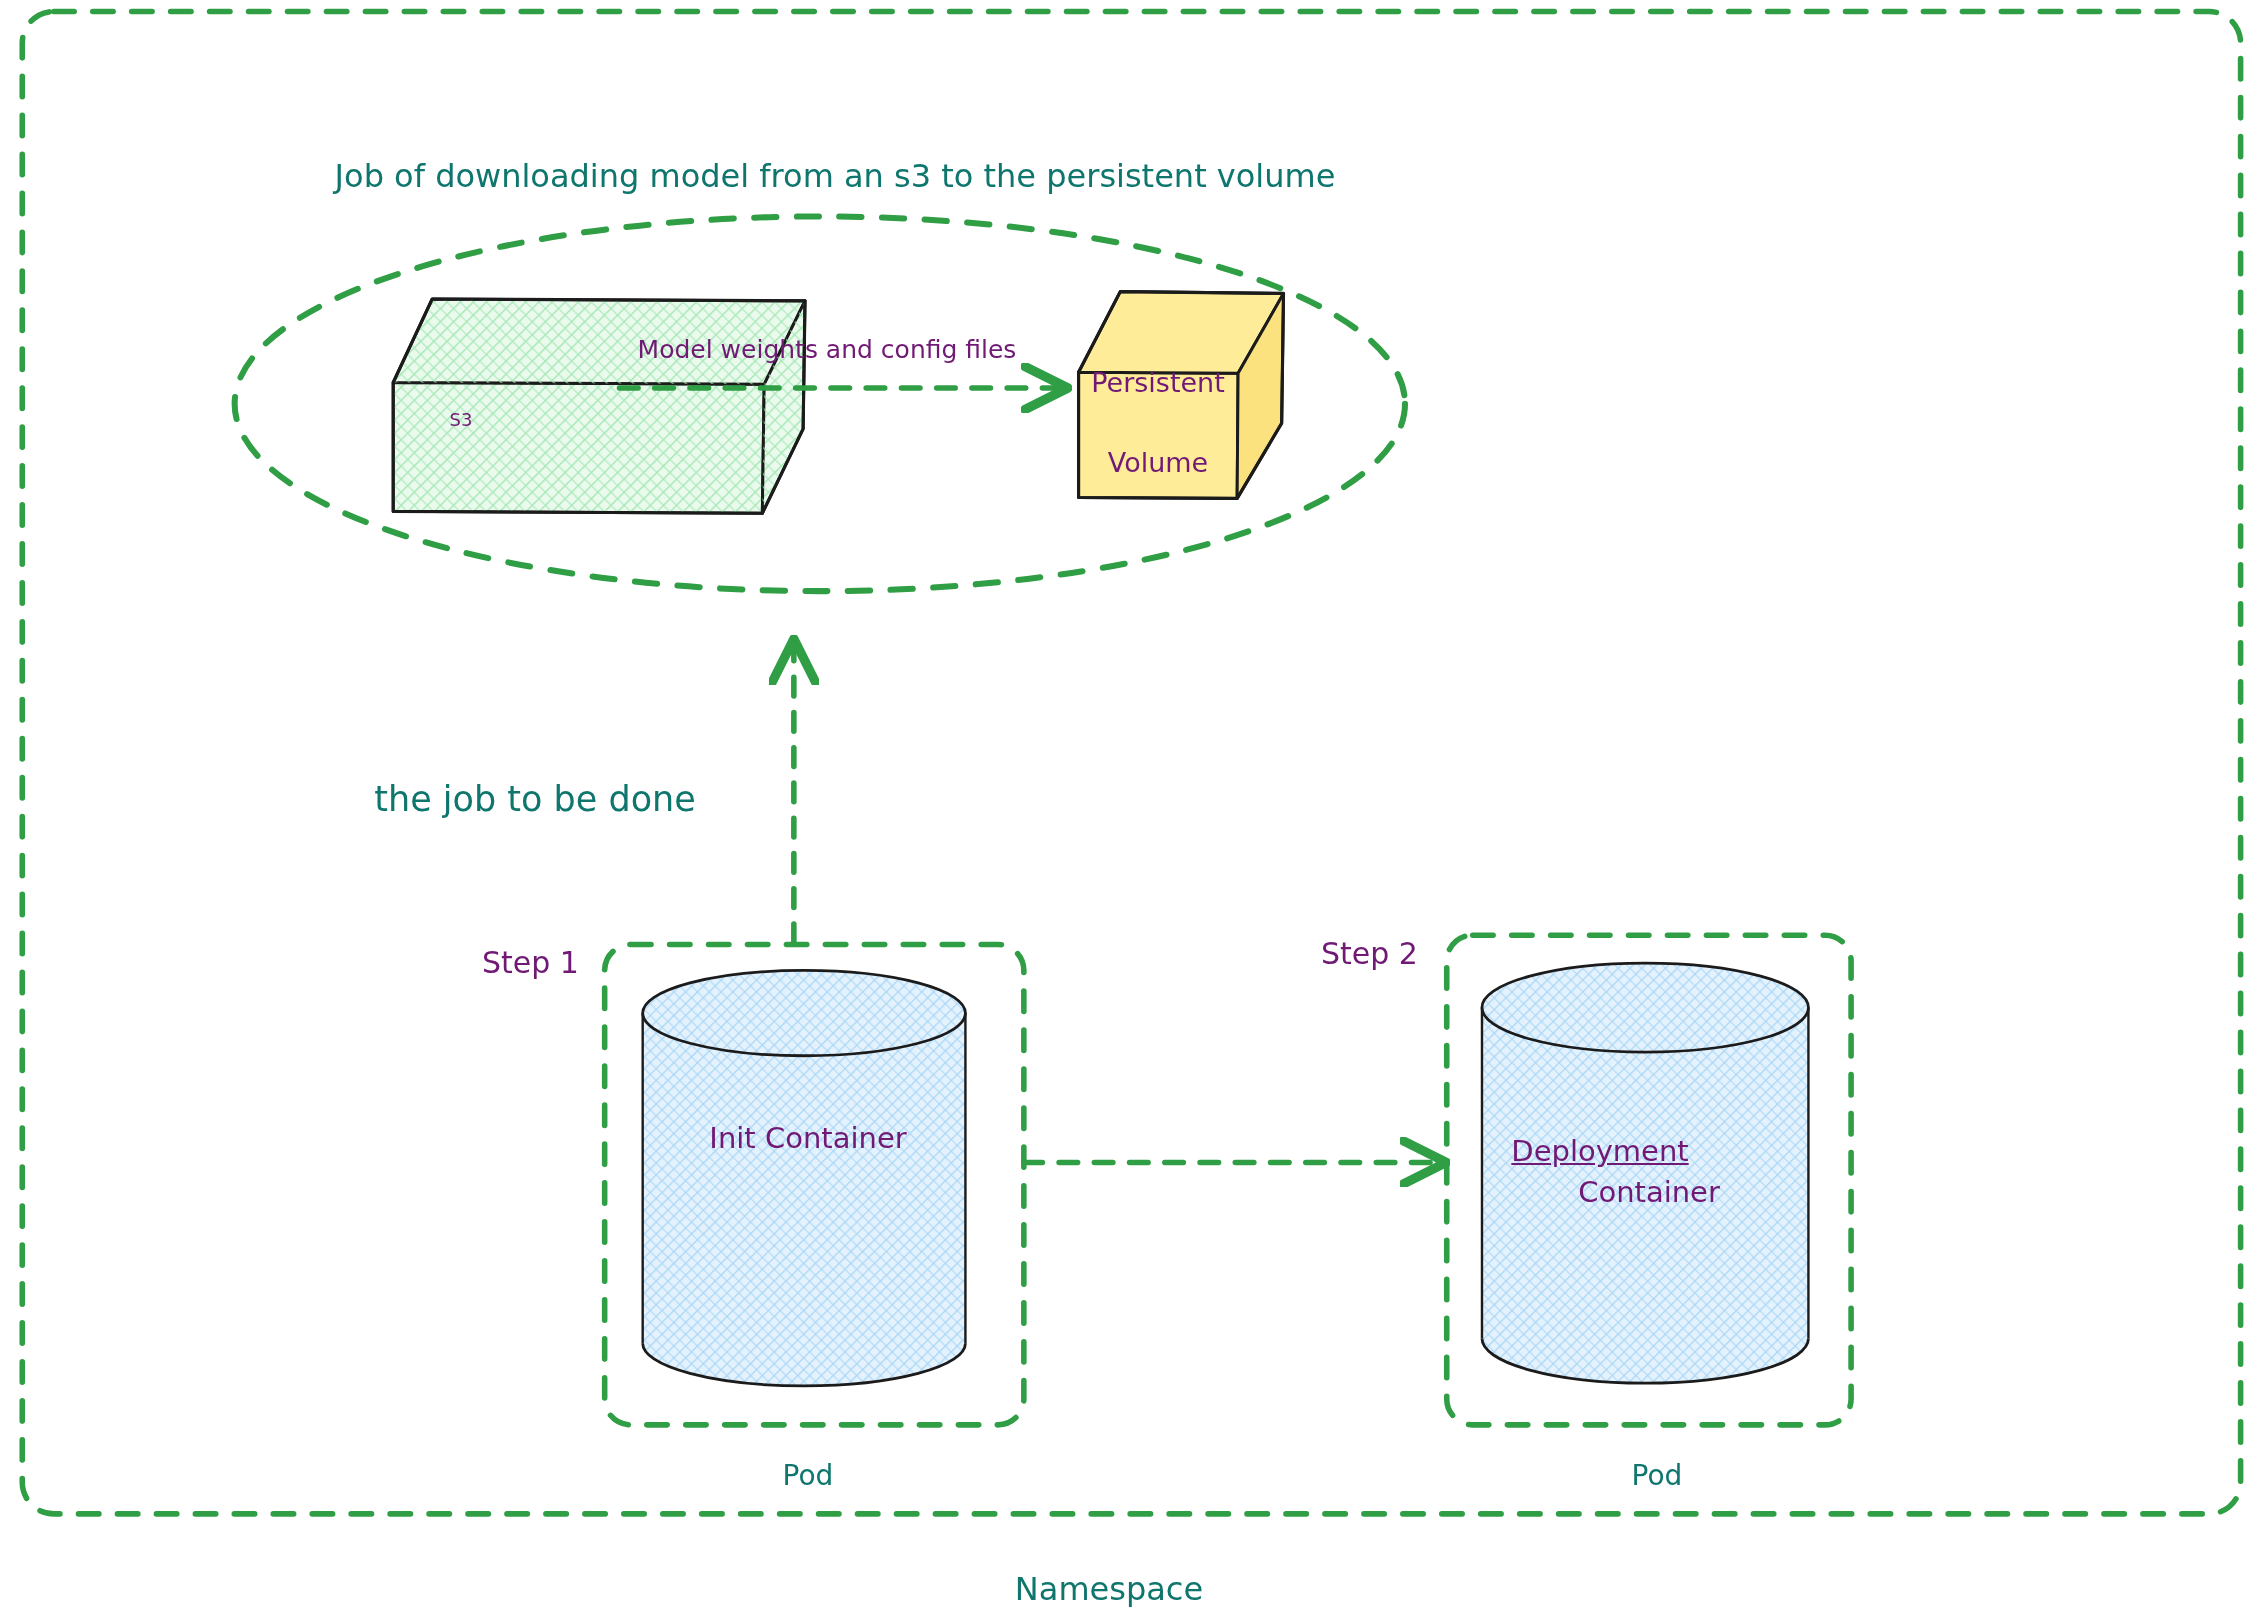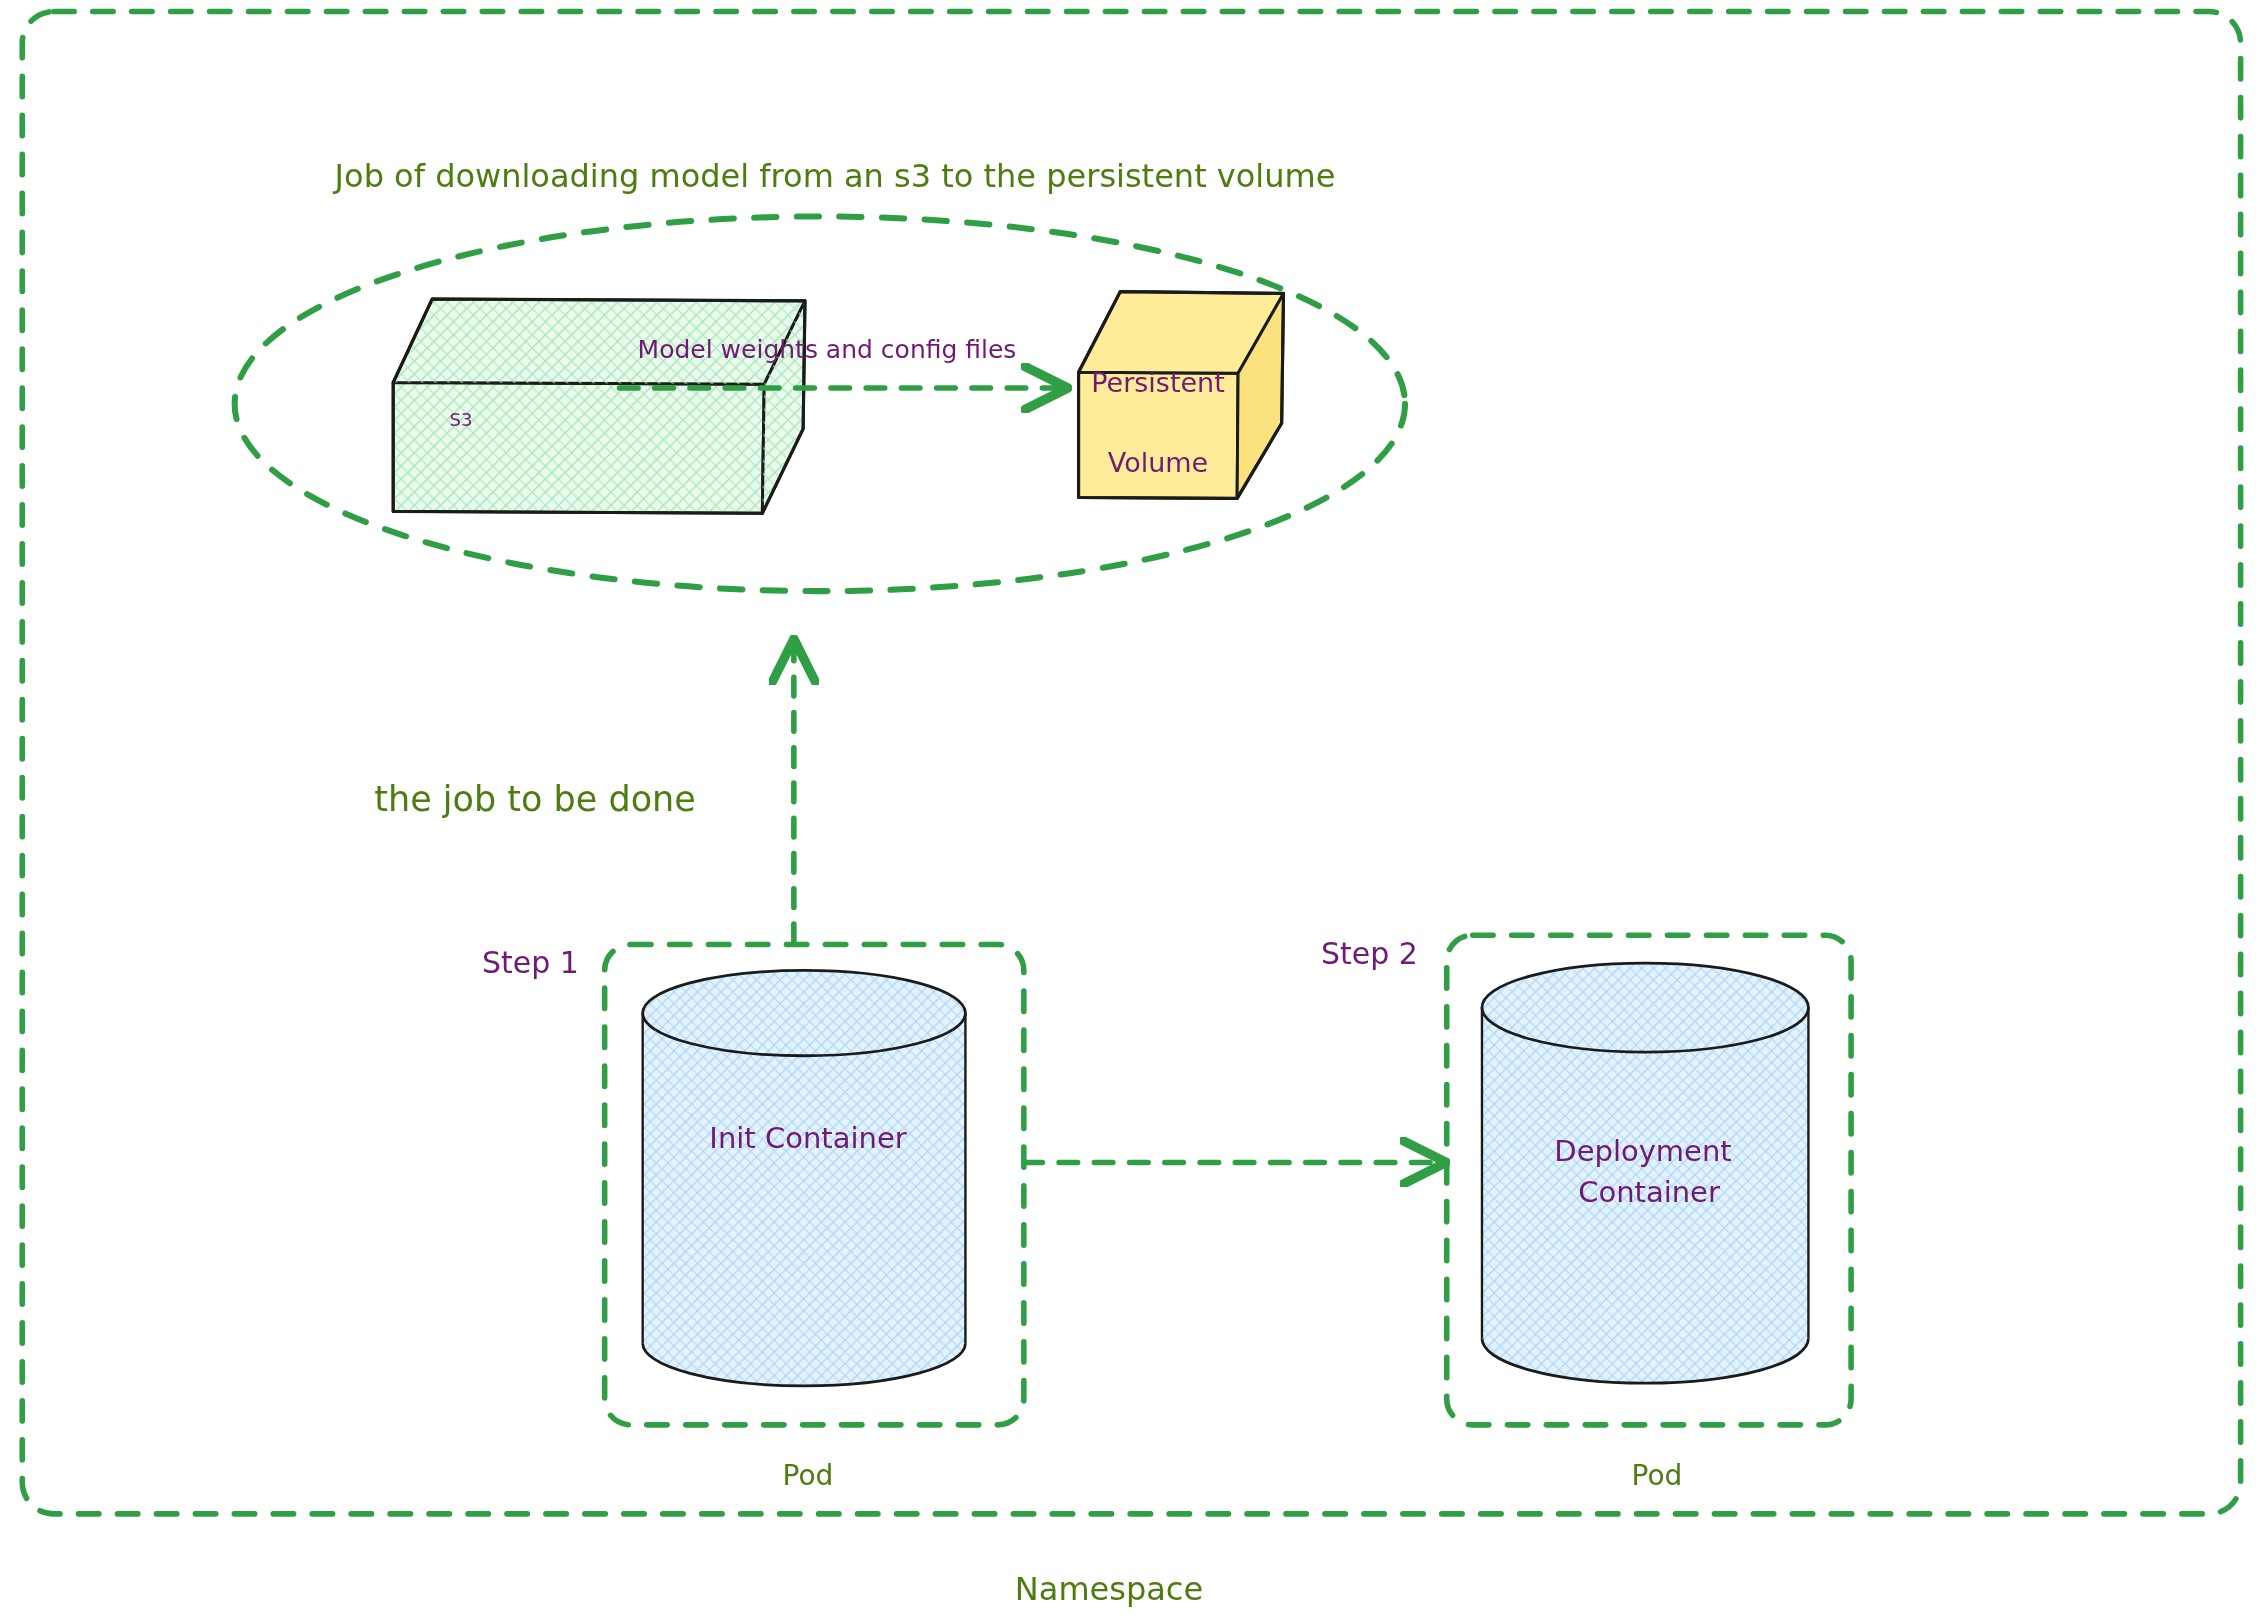--- a/index.html
+++ b/index.html
@@ -27,21 +27,21 @@
     height: 1620px;
     overflow: visible;
   }
   .lbl {
     position: absolute;
     white-space: pre;
     line-height: 1.28;
     font-family: "DejaVu Sans", sans-serif;
   }
   .lbl-green {
-    color: #4d7c0f;
+    color: #0f766e;
   }
   .lbl-black {
     color: #701a75;
   }
   .center {
     text-align: center;
     transform: translateX(-50%);
   }
   .left {
     text-align: left;
@@ -147,21 +147,21 @@
   <div class="lbl lbl-green center" style="left:535px; top:777px; font-size:35px;">the job to be done</div>
 
   <div class="lbl lbl-black left" style="left:482px; top:944px; font-size:30px;">Step 1</div>
 
   <div class="lbl lbl-black center" style="left:808px; top:1120px; font-size:29px;">Init Container</div>
 
   <div class="lbl lbl-green center" style="left:808px; top:1458px; font-size:28px;">Pod</div>
 
   <div class="lbl lbl-black left" style="left:1321px; top:935px; font-size:30px;">Step 2</div>
 
-  <div class="lbl lbl-black center" style="left:1643px; top:1133px; font-size:29px;">Deployment</div>
+  <div class="lbl lbl-black center" style="left:1600px; top:1133px; font-size:29px;text-decoration:underline;">Deployment</div>
 
   <div class="lbl lbl-black center" style="left:1649px; top:1174px; font-size:29px;">Container</div>
 
   <div class="lbl lbl-green center" style="left:1657px; top:1458px; font-size:28px;">Pod</div>
 
   <div class="lbl lbl-green center" style="left:1073px; top:1569px; font-size:32px;margin-left:36px;">Namespace</div>
 
 </div>
 
 

